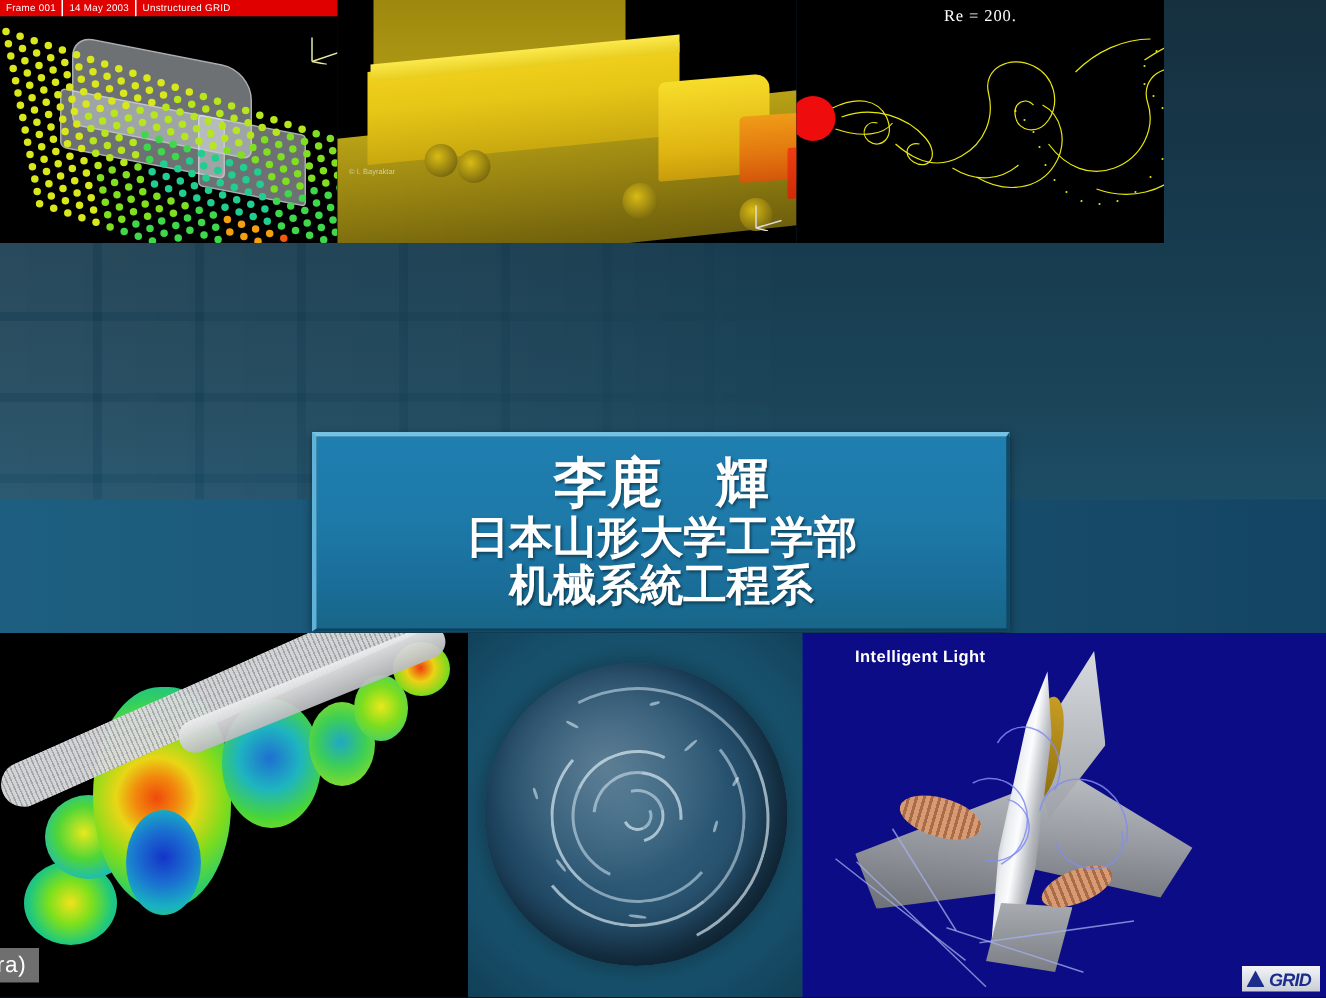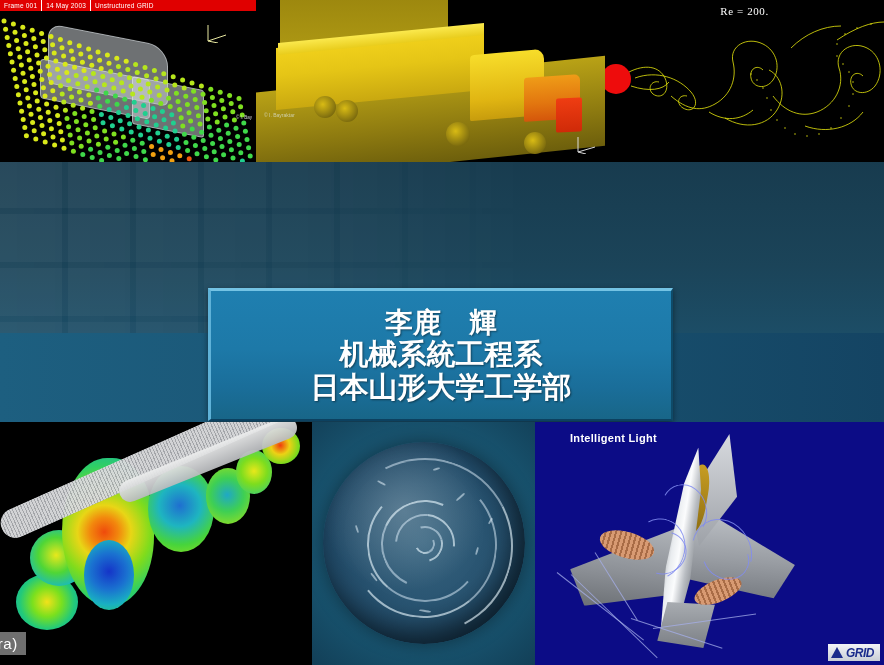--- a/index.html
+++ b/index.html
@@ -20,21 +20,21 @@
     -webkit-mask-image:linear-gradient(90deg,#000 0%,rgba(0,0,0,.55) 35%,rgba(0,0,0,0) 62%);
     mask-image:linear-gradient(90deg,#000 0%,rgba(0,0,0,.55) 35%,rgba(0,0,0,0) 62%);
     pointer-events:none;
   }
   .bg-lowerband{
     position:absolute;left:0;top:333px;width:884px;height:92px;
     background:linear-gradient(90deg,#1d5f80 0%,#1b5878 30%,#18506e 62%,#144463 100%);
   }
 
   
-  .toprow{position:absolute;left:0;top:0;width:884px;height:162px;display:flex;justify-content:flex-end;}
+  .toprow{position:absolute;left:0;top:0;width:776px;height:162px;display:flex;justify-content:flex-end;}
 
   
   .img-grid{position:relative;width:256px;height:162px;background:#000;overflow:hidden;}
   .grid-hdr{
     position:absolute;left:0;top:0;width:256px;height:11px;background:#e00000;
     color:#fff;font-size:6.5px;line-height:11px;white-space:nowrap;letter-spacing:.2px;
     display:flex;align-items:center;
   }
   .grid-hdr span{padding:0 4px;border-right:1px solid #fff;}
   .grid-hdr span:last-child{border-right:none;}
@@ -89,21 +89,21 @@
   .subbox{
     position:absolute;left:208px;top:288px;width:460px;height:128px;
     background:linear-gradient(180deg,#1f7fb0 0%,#1d79a8 45%,#1a6e9a 75%,#186688 100%);
     border-top:3px solid #74c3e4;border-left:3px solid #5fb2d8;
     border-right:2px solid #0e4a68;border-bottom:2px solid #0c4160;
     box-shadow:0 2px 6px rgba(0,0,0,.45);
     display:flex;flex-direction:column;align-items:center;justify-content:center;
     color:#fff;text-shadow:1px 1px 2px rgba(0,0,0,.45);
   }
   .sb-line{font-size:29px;font-weight:bold;line-height:1.12;white-space:pre;}
-  .sb-line.l1{font-size:28px;}
+  .sb-line.l1{font-size:36px;}
 
   
   .botrow{position:absolute;left:0;top:422px;width:884px;height:243px;display:flex;}
 
   
   .img-vortex{position:relative;width:312px;height:243px;background:#000;overflow:hidden;}
   .vlobe{position:absolute;border-radius:50%;filter:blur(.4px);}
   .vtube{position:absolute;left:2px;top:92px;width:330px;height:30px;
     background:repeating-linear-gradient(90deg,#d9dadc 0 2px,#a9abaf 2px 3px),
                linear-gradient(180deg,#f2f3f4 0%,#c8cacd 45%,#8f9195 100%);
@@ -579,22 +579,22 @@
           <circle cx="252" cy="28" r="0.7"></circle>
             <circle cx="266" cy="24" r="0.7"></circle>
         </g>
       </svg>
     </div>
   </div>
 
 
   <div class="subbox">
     <div class="sb-line l1">李鹿　輝</div>
+    <div class="sb-line">日本山形大学工学部</div>
     <div class="sb-line">机械系統工程系</div>
-    <div class="sb-line">日本山形大学工学部</div>
   </div>
 
   <div class="botrow">
 
     <div class="img-vortex">
       <div class="vlobe" style="left:16px;top:152px;width:62px;height:56px;background:radial-gradient(circle at 50% 50%,#f2e21a 0%,#7ae01e 35%,#22c97a 65%,#10a8b4 100%);"></div>
       <div class="vlobe" style="left:30px;top:108px;width:58px;height:56px;background:radial-gradient(circle at 45% 45%,#e8e81c 0%,#4fd636 40%,#17b9c4 75%,#1273c6 100%);"></div>
       <div class="vlobe" style="left:62px;top:36px;width:92px;height:148px;background:radial-gradient(circle at 46% 50%,#ef4a0c 0%,#f2880d 16%,#e8d616 30%,#7fdc1c 52%,#2fcf64 74%,#16b1a8 100%);border-radius:50% 46% 48% 52%;"></div>
       <div class="vlobe" style="left:84px;top:118px;width:50px;height:70px;background:radial-gradient(circle at 50% 45%,#1534c8 0%,#1a72d0 40%,#19b0c2 72%,#2bcb6f 100%);"></div>
       <div class="vlobe" style="left:148px;top:44px;width:66px;height:86px;background:radial-gradient(circle at 48% 46%,#1f6fd0 0%,#1eb5c0 36%,#46d43c 68%,#9be018 100%);"></div>

